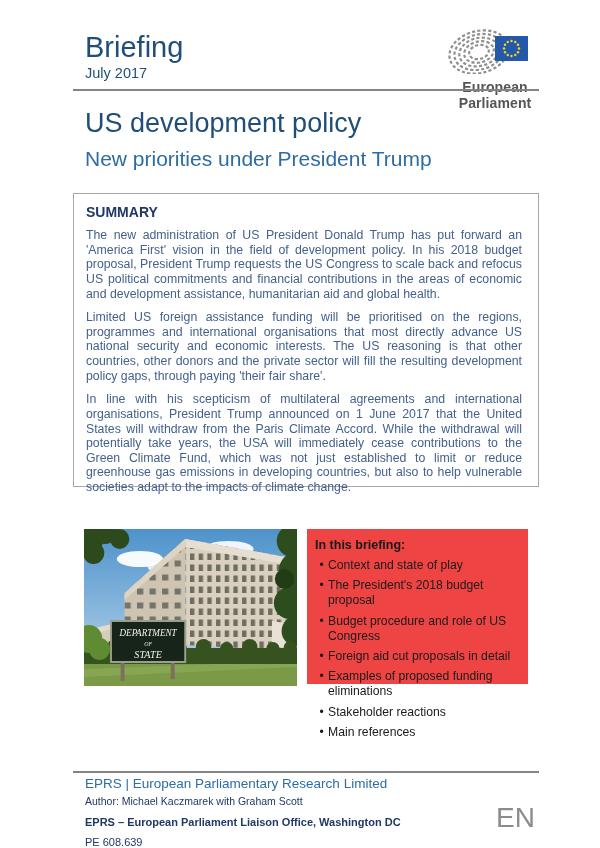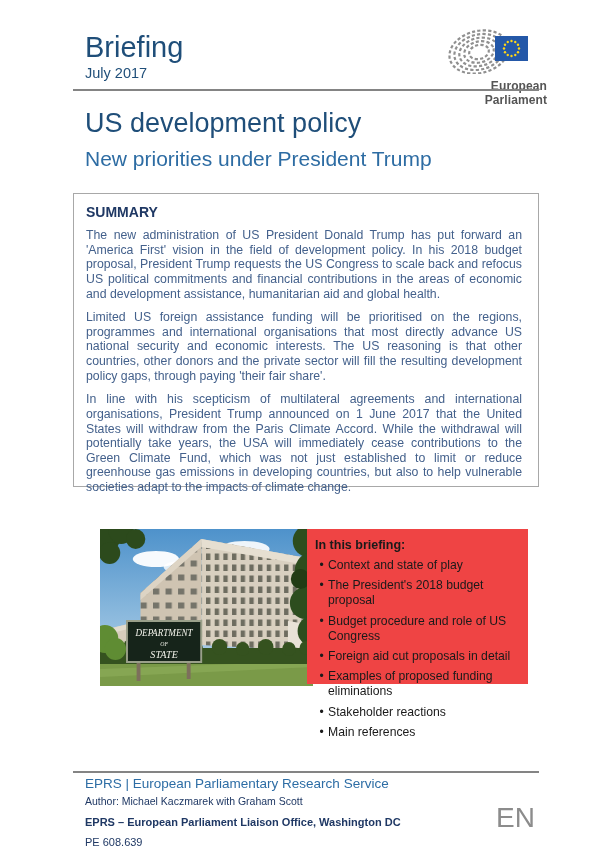--- a/index.html
+++ b/index.html
@@ -4,38 +4,38 @@
 <style>
   * { margin:0; padding:0; box-sizing:border-box; }
   html,body { background:#ffffff; }
   body { font-family:"Liberation Sans", sans-serif; -webkit-font-smoothing:antialiased; }
   .page { position:relative; width:600px; height:848px; background:#fff; overflow:hidden; }
 
   
   .doc-type  { position:absolute; left:85px; top:31px; font-size:29px; color:#1f4e79; font-weight:500; }
   .doc-date  { position:absolute; left:85px; top:65px; font-size:14.5px; color:#1f4e79; }
   .logo      { position:absolute; left:443px; top:26px; width:104px; text-align:center; }
-  .logo-caption { font-size:12px; font-weight:700; color:#555555; margin-top:1px; letter-spacing:0.1px;text-align:right; }
+  .logo-caption { font-size:14px; font-weight:700; color:#555555; margin-top:1px; letter-spacing:0.1px; }
   .rule { position:absolute; left:73px; width:466px; height:2px; background:#848484; }
   .rule-header { top:89px; }
   .rule-footer { top:771px; }
 
   
   .title-main { position:absolute; left:85px; top:108px; font-size:27px; color:#1f4e79; }
   .title-sub  { position:absolute; left:85px; top:147px; font-size:21px; color:#2d6ca3; }
 
   
   .summary-box { position:absolute; left:73px; top:193px; width:466px; height:294px;
                  border:1px solid #a8a8a8; padding:10px 16px 0 12px; }
   .summary-heading { font-size:14px; font-weight:700; color:#1f3864; margin-bottom:8px; }
   .summary-box p { font-size:12.3px; line-height:1.19; text-align:justify;
                    color:#44618c; margin-bottom:9px; }
 
   
-  .photo { position:absolute; left:84px; top:529px; width:213px; height:157px;margin-left:16px; }
+  .photo { position:absolute; left:84px; top:529px; width:213px; height:157px; }
   .photo svg { display:block; width:100%; height:100%; }
   .briefing-box { position:absolute; left:307px; top:529px; width:221px; height:155px;
                   background:#ef4444; padding:8px 8px 0 8px; }
   .briefing-title { font-size:12.5px; font-weight:700; color:#1a1a1a; margin:1px 0 6px 0; }
   .briefing-box ul { list-style:none; }
   .briefing-box li { display:flex; font-size:12.2px; color:#1a1a1a; line-height:1.22;
                      margin-bottom:5.5px; }
   .briefing-box li .dot { flex:0 0 13px; text-align:center; font-size:12px; }
   .briefing-box li .txt { flex:1; }
 
@@ -222,20 +222,20 @@
 
         <li>
           <span class="dot">•</span>
           <span class="txt">Main references</span>
         </li>
       </ul>
   </div>
 
   <div class="rule rule-footer"></div>
   <div class="footer">
-    <div class="f-service">EPRS | European Parliamentary Research Service</div>
+    <div class="f-service">EPRS | European Parliamentary Research Limited</div>
     <div class="f-author">Author: Michael Kaczmarek with Graham Scott</div>
     <div class="f-office">EPRS – European Parliament Liaison Office, Washington DC</div>
     <div class="f-pe">PE 608.639</div>
   </div>
   <div class="lang">EN</div>
 
 </div>
 
 </body></html>

